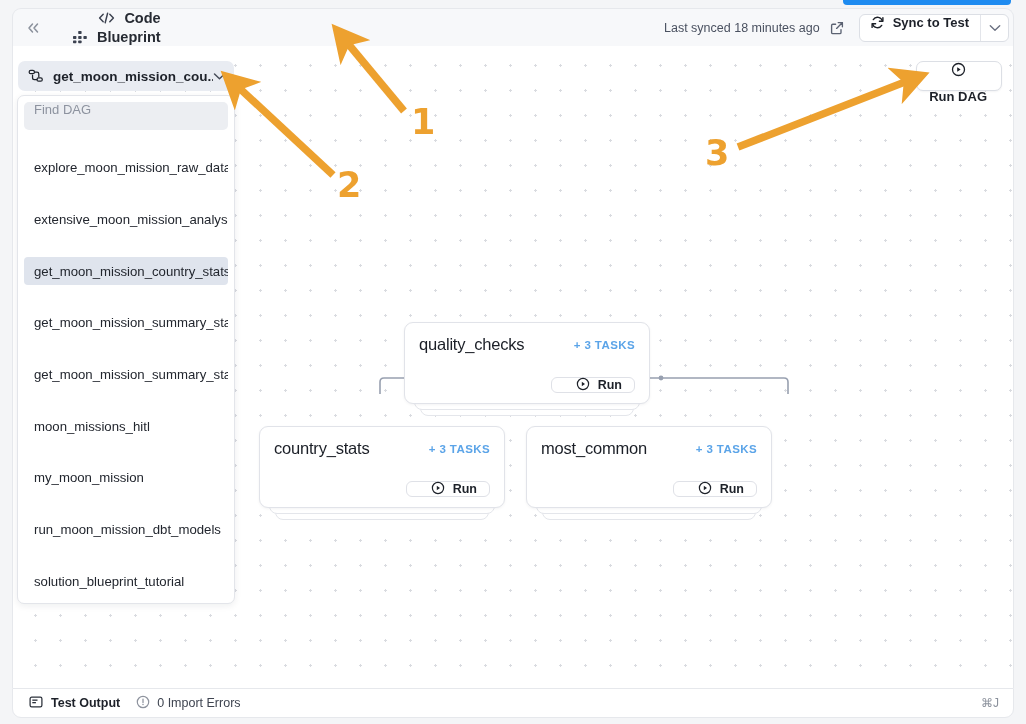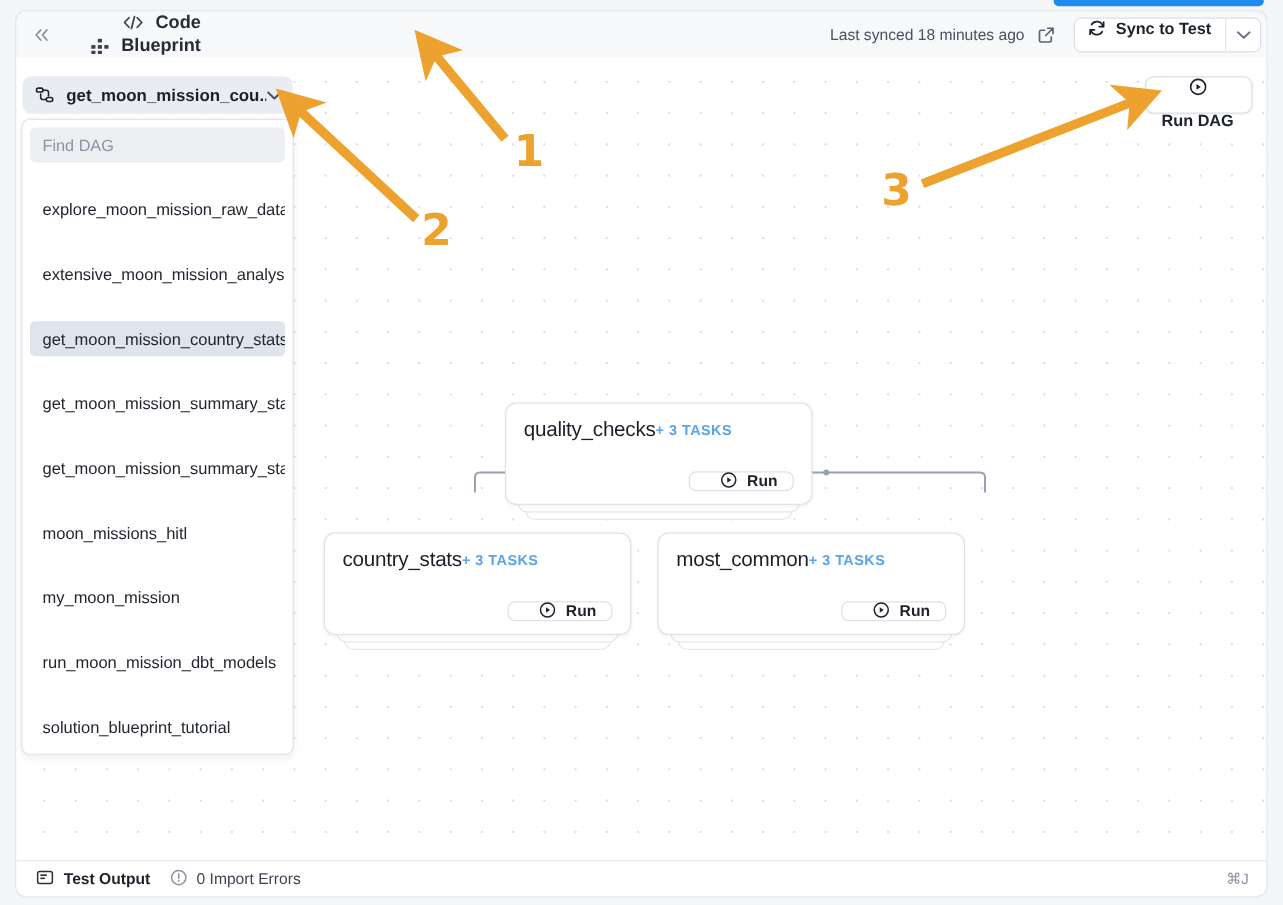--- a/index.html
+++ b/index.html
@@ -150,21 +150,21 @@
     background: #ffffff;
     border: 1px solid #e3e5ea;
     border-radius: 7px;
     box-shadow: 0 2px 7px rgba(20,25,40,.07);
     padding: 6px 6px 8px 6px;
   }
   .find-dag {
     height: 28px;
     background: #eceef2;
     border-radius: 5px;
-    display: flex; align-items: center;
+    display: flex; align-items: flex-start;
     padding: 0 10px;
     font-size: 13px;
     color: #8d939f;
     margin-bottom: 4px;
     cursor: text;
   }
   .dag-item {
     height: 27.7px;
     display: flex; align-items: center;
     padding: 0 10px;
@@ -217,21 +217,21 @@
     height: 82px;
     background: #ffffff;
     border: 1px solid #e1e3e9;
     border-radius: 9px;
     box-shadow: 0 1px 3px rgba(20,25,40,.05);
     padding: 12px 14px 10px 14px;
     display: flex;
     flex-direction: column;
   }
   .node .row1 {
-    display: flex; align-items: center; 
+    display: flex; align-items: center; justify-content: space-between;
   }
   .node .nname {
     font-size: 16.5px;
     color: #1b1f27;
     letter-spacing: -.2px;
   }
   .node .ntasks {
     font-size: 11.5px;
     font-weight: bold;
     color: #5ba4e8;

